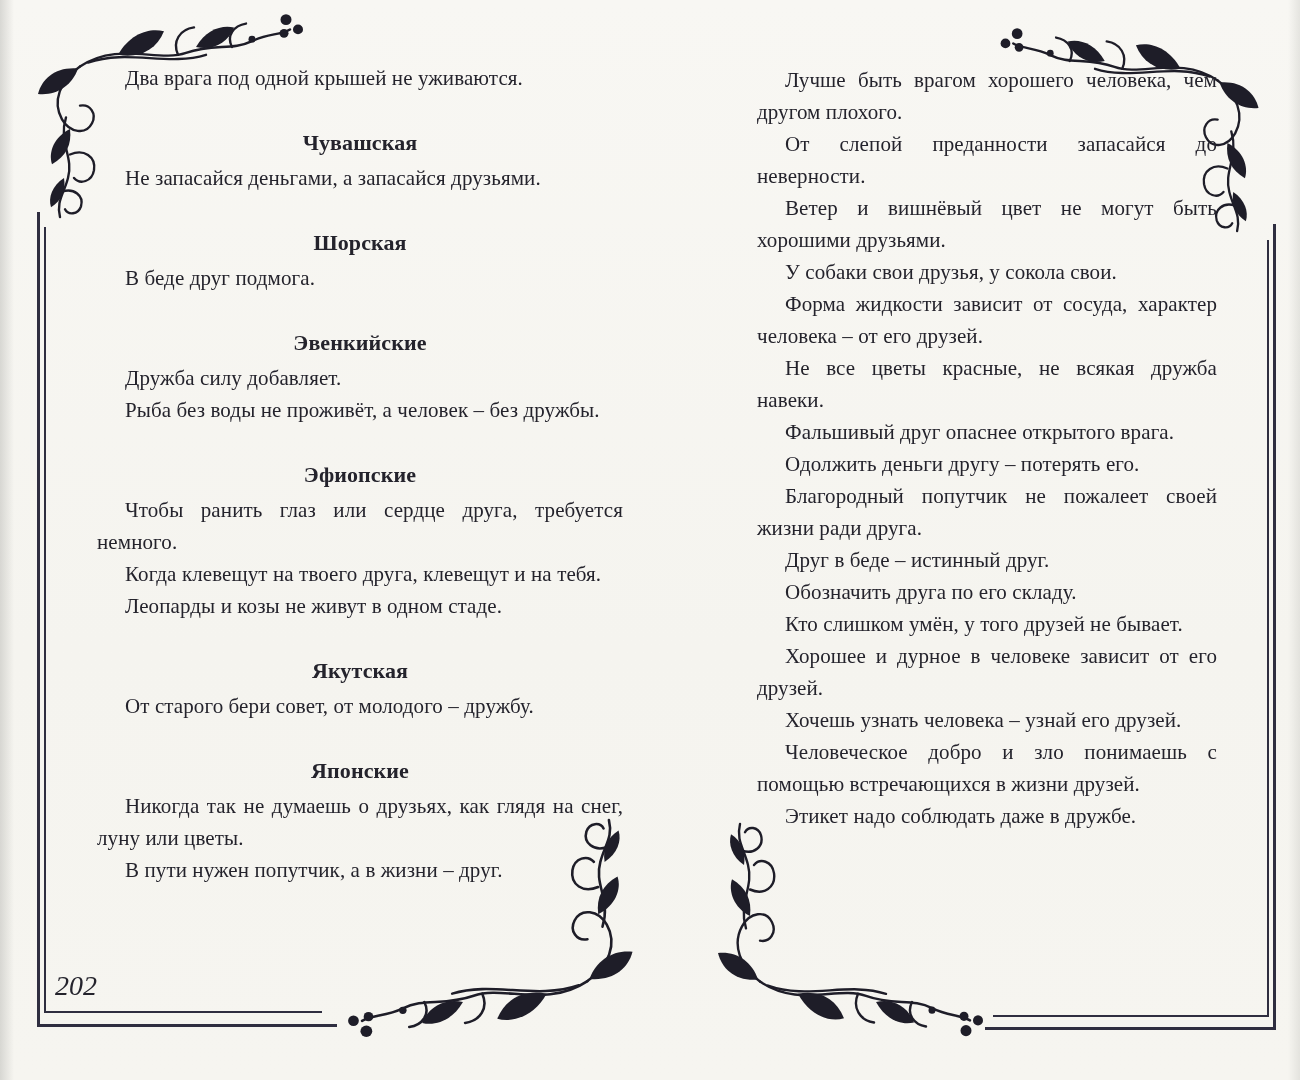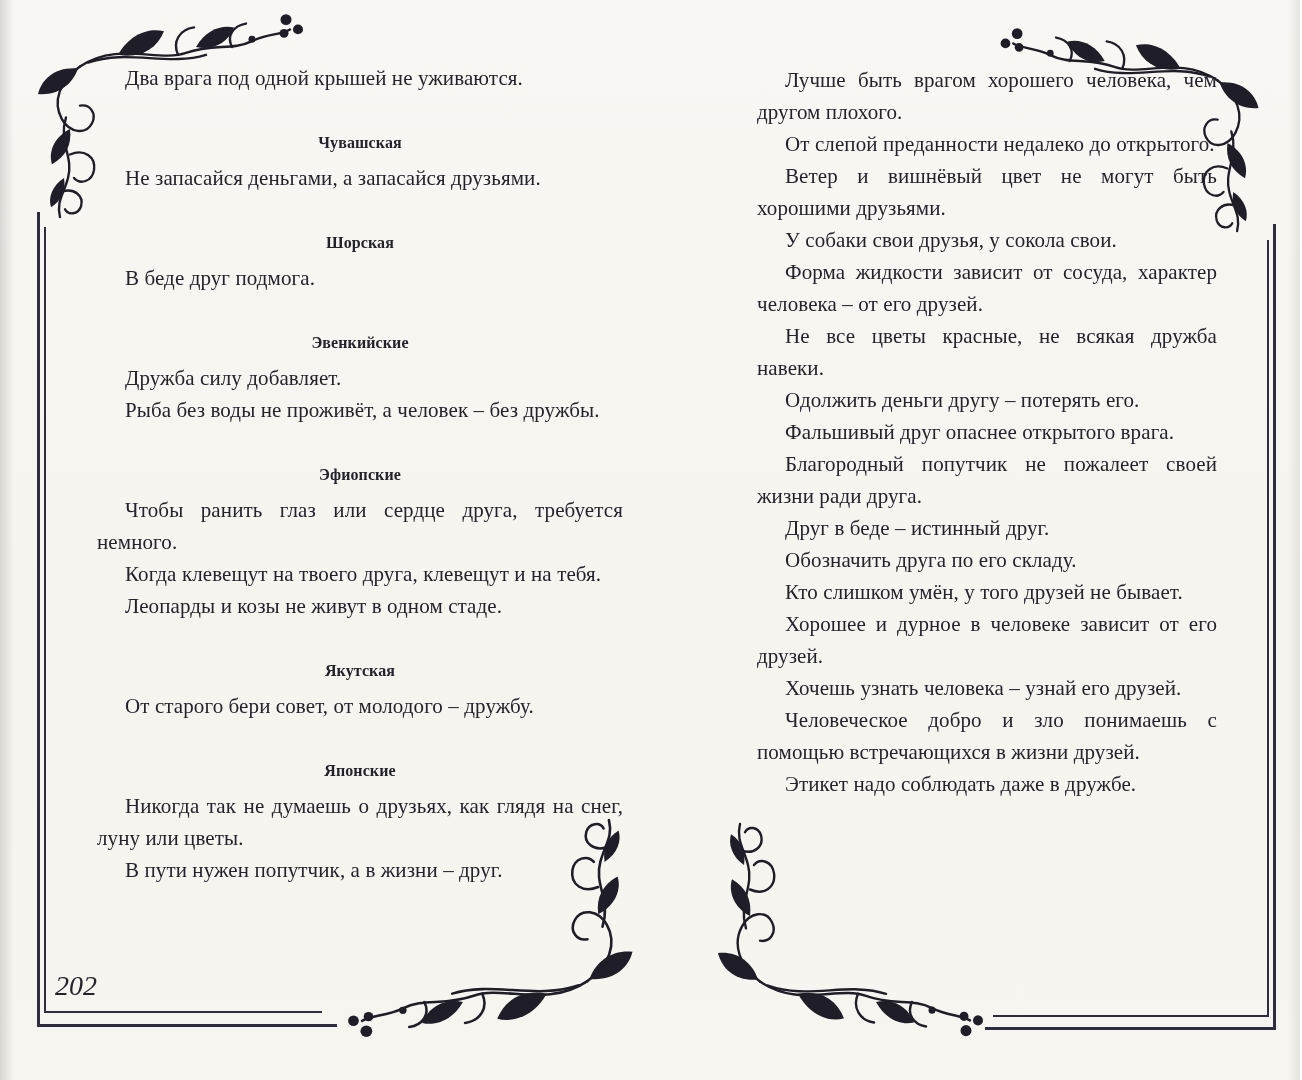--- a/index.html
+++ b/index.html
@@ -10,21 +10,21 @@
     font-family:Liberation Serif, serif;
     color:#24232c;
   }
   .scan-edge { position:absolute; top:0; height:1080px; pointer-events:none; }
   .scan-edge.left  { left:0; width:14px; background:linear-gradient(90deg, rgba(190,190,186,.55), rgba(230,230,225,0)); }
   .scan-edge.right { right:0; width:12px; background:linear-gradient(270deg, rgba(205,205,200,.45), rgba(230,230,225,0)); }
 
   .text-col { position:absolute; font-size:21px; line-height:32px; text-align:justify; letter-spacing:.1px; }
   .text-col p { text-indent:28px; }
   .text-col h2 {
-    font-size:16px; line-height:26px; font-weight:bold;
+    font-size:22px; line-height:26px; font-weight:bold;
     text-align:center; text-indent:0; margin:36px 0 6px 0;
   }
   .left-col  { left:97px;  top:62px; width:526px; }
   .right-col { left:757px; top:64px; width:460px; }
 
   .rule { position:absolute; background:#2f2e40; }
   .page-number {
     position:absolute; left:55px; top:970px;
     font-style:italic; font-size:28px; color:#24232c;
   }
@@ -122,27 +122,27 @@
     <h2>Якутская</h2>
     <p>От старого бери совет, от молодого – дружбу.</p>
 
     <h2>Японские</h2>
     <p>Никогда так не думаешь о друзьях, как глядя на снег, луну или цветы.</p>
     <p>В пути нужен попутчик, а в жизни – друг.</p>
   </div>
 
   <div class="text-col right-col">
     <p>Лучше быть врагом хорошего человека, чем другом плохого.</p>
-    <p>От слепой преданности недалеко до открытого.</p>
+    <p>От слепой преданности запасайся до неверности.</p>
     <p>Ветер и вишнёвый цвет не могут быть хорошими друзьями.</p>
     <p>У собаки свои друзья, у сокола свои.</p>
     <p>Форма жидкости зависит от сосуда, характер человека – от его друзей.</p>
     <p>Не все цветы красные, не всякая дружба навеки.</p>
+    <p>Фальшивый друг опаснее открытого врага.</p>
     <p>Одолжить деньги другу – потерять его.</p>
-    <p>Фальшивый друг опаснее открытого врага.</p>
     <p>Благородный попутчик не пожалеет своей жизни ради друга.</p>
     <p>Друг в беде – истинный друг.</p>
     <p>Обозначить друга по его складу.</p>
     <p>Кто слишком умён, у того друзей не бывает.</p>
     <p>Хорошее и дурное в человеке зависит от его друзей.</p>
     <p>Хочешь узнать человека – узнай его друзей.</p>
     <p>Человеческое добро и зло понимаешь с помощью встречающихся в жизни друзей.</p>
     <p>Этикет надо соблюдать даже в дружбе.</p>
   </div>
 

